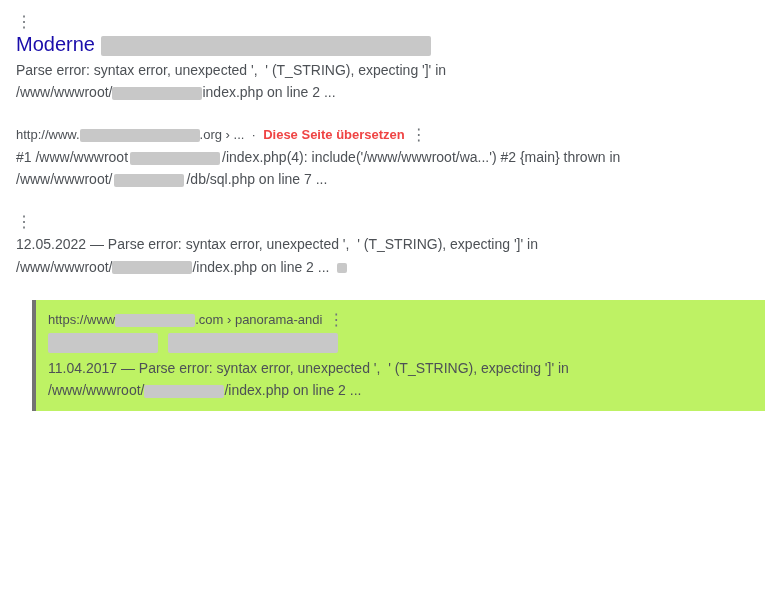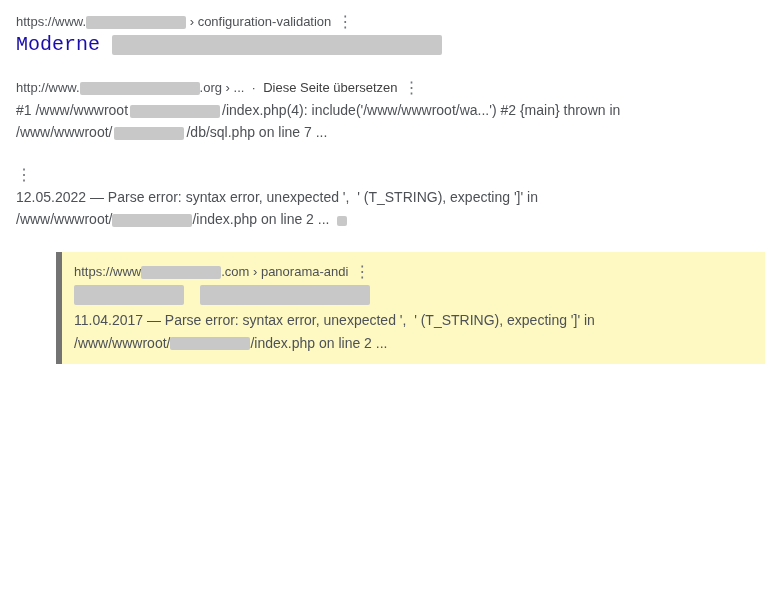--- a/index.html
+++ b/index.html
@@ -43,66 +43,69 @@
       font-size: 16px;
       cursor: pointer;
       letter-spacing: 1px;
     }
 
     .result-title-row {
       display: flex;
       align-items: flex-start;
       gap: 8px;
       margin-bottom: 3px;
-      font-family: Liberation Mono, monospace;
     }
 
     .result-title {
       font-size: 20px;
       color: #1a0dab;
       text-decoration: none;
       cursor: pointer;
       font-weight: normal;
     }
 
     .result-snippet {
       font-size: 14px;
       color: #4d5156;
       line-height: 1.58;
     }
 
     .translate-link {
-      color: #404040;
+      color: #ef4444;
       text-decoration: none;
       cursor: pointer;
+      font-weight: bold;
     }
 
     .indented-block {
-      margin-left: 40px;
+      margin-left: 16px;
       padding: 10px 12px;
-      background: #fef9c3;
-      border-left: 6px solid #737373;
+      background: #bef264;
+      border-left: 4px solid #737373;
     }
 
     .indented-result {
       margin-bottom: 0;
     }
   </style>
 </head>
 <body>
 
 <div class="result-block">
   <div class="result-url-row">
-    <span class="result-url-text">https://www.<span class="redacted" style="width:100px;height:13px;"></span> › configuration-validation</span>
     <span class="dots-icon">⋮</span>
   </div>
   <div class="result-title-row">
     <a class="result-title">
       Moderne&nbsp;<span class="redacted" style="width:330px;height:20px;"></span>
     </a>
+  </div>
+  <div class="result-snippet">
+    Parse error: syntax error, unexpected ',&nbsp;&nbsp;' (T_STRING), expecting ']' in<br>
+    /www/wwwroot/<span class="redacted" style="width:90px;height:13px;"></span>index.php on line 2 ...
   </div>
 </div>
 
 <div class="result-block">
   <div class="result-url-row">
     <span class="result-url-text">http://www.<span class="redacted" style="width:120px;height:13px;"></span>.org › ...&nbsp;&nbsp;·&nbsp;&nbsp;<a class="translate-link">Diese Seite übersetzen</a></span>
     <span class="dots-icon">⋮</span>
   </div>
   <div class="result-snippet">
     #1 /www/wwwroot<span class="redacted" style="width:90px;height:13px; margin: 0 2px;"></span>/index.php(4): include('/www/wwwroot/wa...') #2 {main} thrown in<br>

